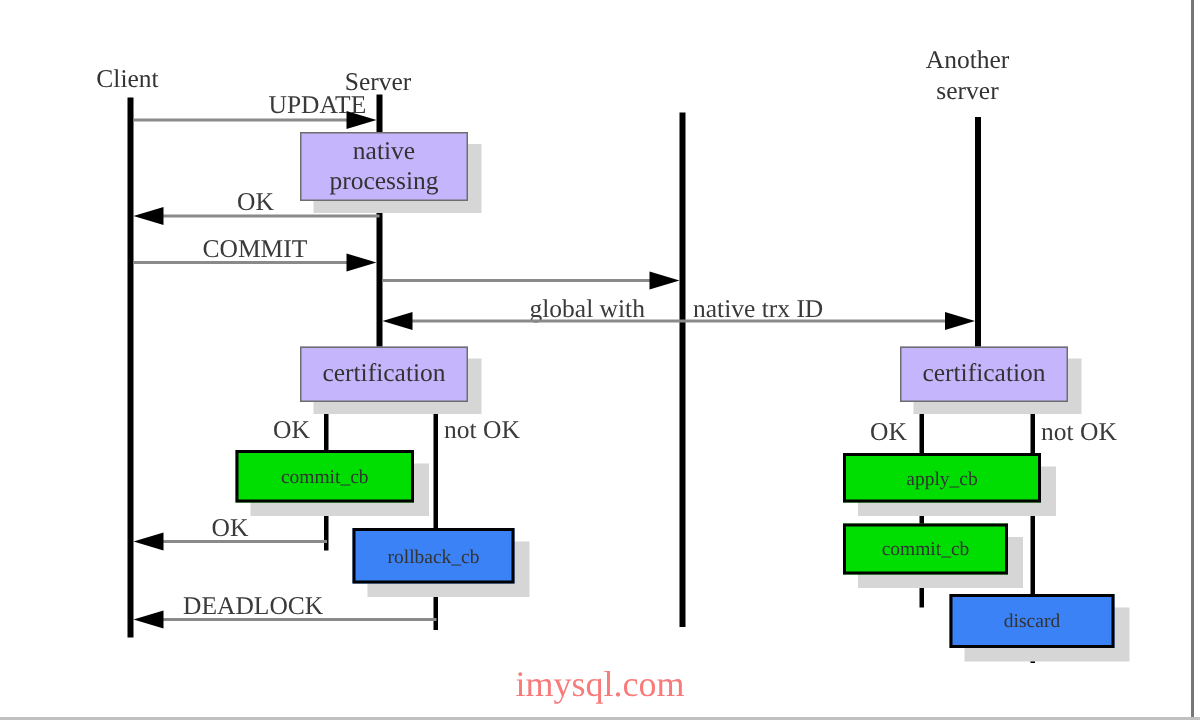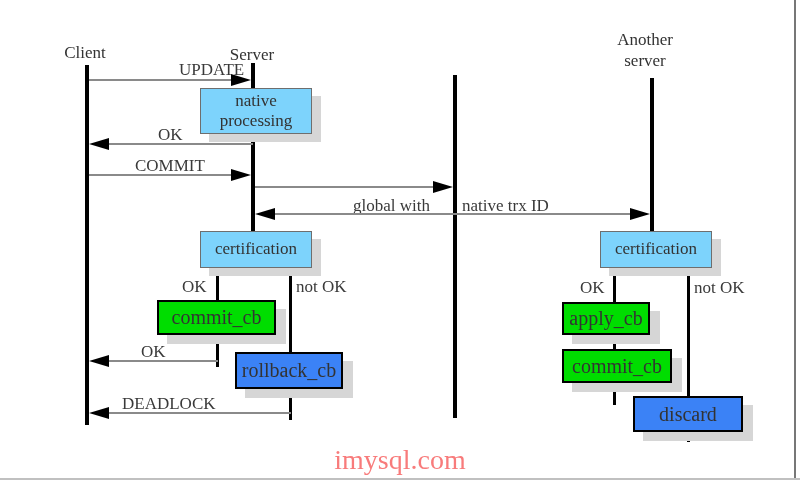--- a/index.html
+++ b/index.html
@@ -9,32 +9,32 @@
   }
   .lifeline{position:absolute;width:4px;background:#000;}
   .branch{position:absolute;width:3px;background:#000;}
   .hline{position:absolute;height:2px;background:#8a8a8a;}
   .ah{position:absolute;width:0;height:0;border-top:6px solid transparent;border-bottom:6px solid transparent;}
   .ah.r{border-left:20px solid #000;}
   .ah.l{border-right:20px solid #000;}
   .lbl{position:absolute;font-size:17px;color:#3a3a3a;white-space:nowrap;}
   .hdr{position:absolute;font-size:17px;color:#333;text-align:center;line-height:1.25;}
   .wbox{
-    position:absolute;background:#7dd3fc;border:1px solid #6e6e6e;box-shadow:9px 8px 0 #d6d6d6;
+    position:absolute;background:#c4b5fd;border:1px solid #6e6e6e;box-shadow:9px 8px 0 #d6d6d6;
     display:flex;align-items:center;justify-content:center;text-align:center;
     font-size:17px;color:#333;line-height:1.2;
   }
   .cbox{
     position:absolute;border:2px solid #000;box-shadow:10px 9px 0 #d6d6d6;
     display:flex;align-items:center;justify-content:center;
-    font-size:20px;color:#333;box-sizing:border-box;
+    font-size:13px;color:#333;box-sizing:border-box;
   }
   .green{background:#00dd00;}
   .red{background:#3b82f6;}
-  .watermark{position:absolute;left:0;width:800px;top:444px;text-align:center;font-size:28px;color:#f87b7b;}
+  .watermark{position:absolute;left:0;width:800px;top:444px;text-align:center;font-size:24px;color:#f87b7b;}
   .edge-r{position:absolute;left:794px;top:0;width:2px;height:480px;background:#777;}
   .edge-b{position:absolute;left:0;top:478px;width:800px;height:2px;background:#c0c0c0;}
 </style>
 </head>
 <body>
 
 <div class="canvas">
 
   <div class="lifeline" style="left:85px;top:65px;height:360px;"></div>
   <div class="lifeline" style="left:251px;top:63px;height:169px;"></div>
@@ -86,21 +86,21 @@
   <div class="lbl" style="left:296px;top:277px;">not OK</div>
   <div class="lbl" style="left:580px;top:278px;">OK</div>
   <div class="lbl" style="left:694px;top:278px;">not OK</div>
 
   <div class="cbox green" style="left:157px;top:300px;width:119px;height:35px;">
     <span>commit_cb</span>
   </div>
   <div class="cbox red" style="left:235px;top:352px;width:108px;height:37px;">
     <span>rollback_cb</span>
   </div>
-  <div class="cbox green" style="left:562px;top:302px;width:88px;height:33px;">
+  <div class="cbox green" style="left:562px;top:302px;width:132px;height:33px;">
     <span>apply_cb</span>
   </div>
   <div class="cbox green" style="left:562px;top:349px;width:110px;height:34px;">
     <span>commit_cb</span>
   </div>
   <div class="cbox red" style="left:633px;top:396px;width:110px;height:36px;">
     <span>discard</span>
   </div>
 
   <div class="lbl" style="left:141px;top:342px;">OK</div>

